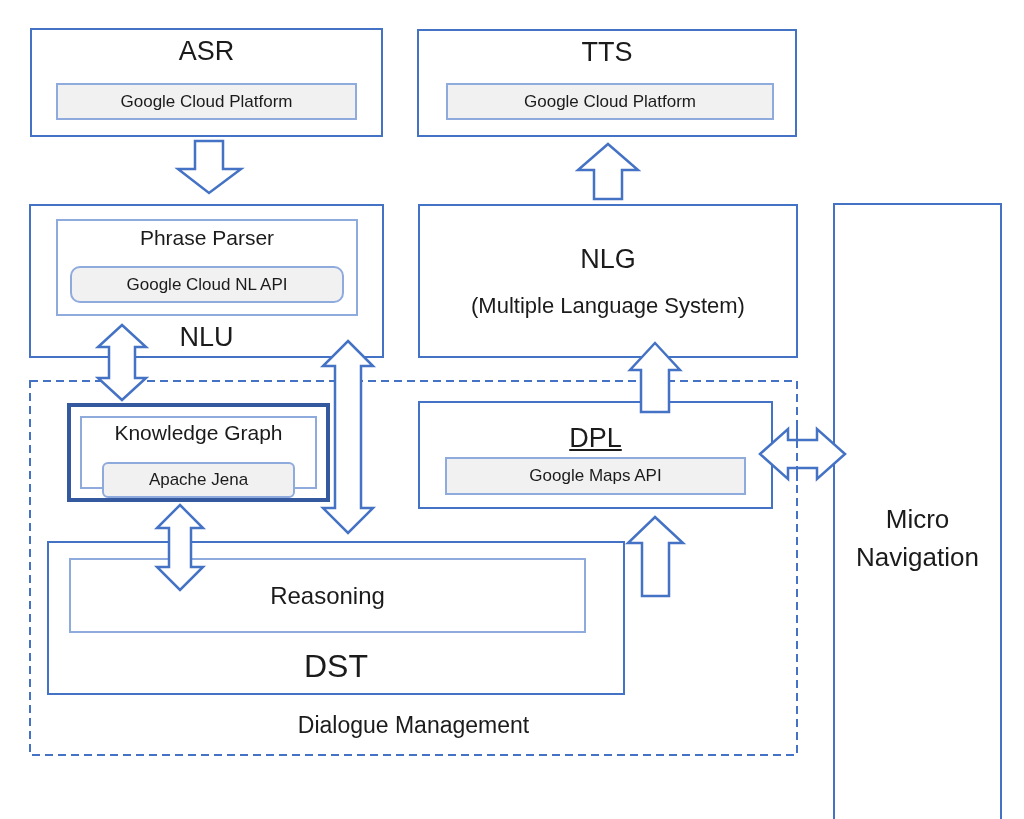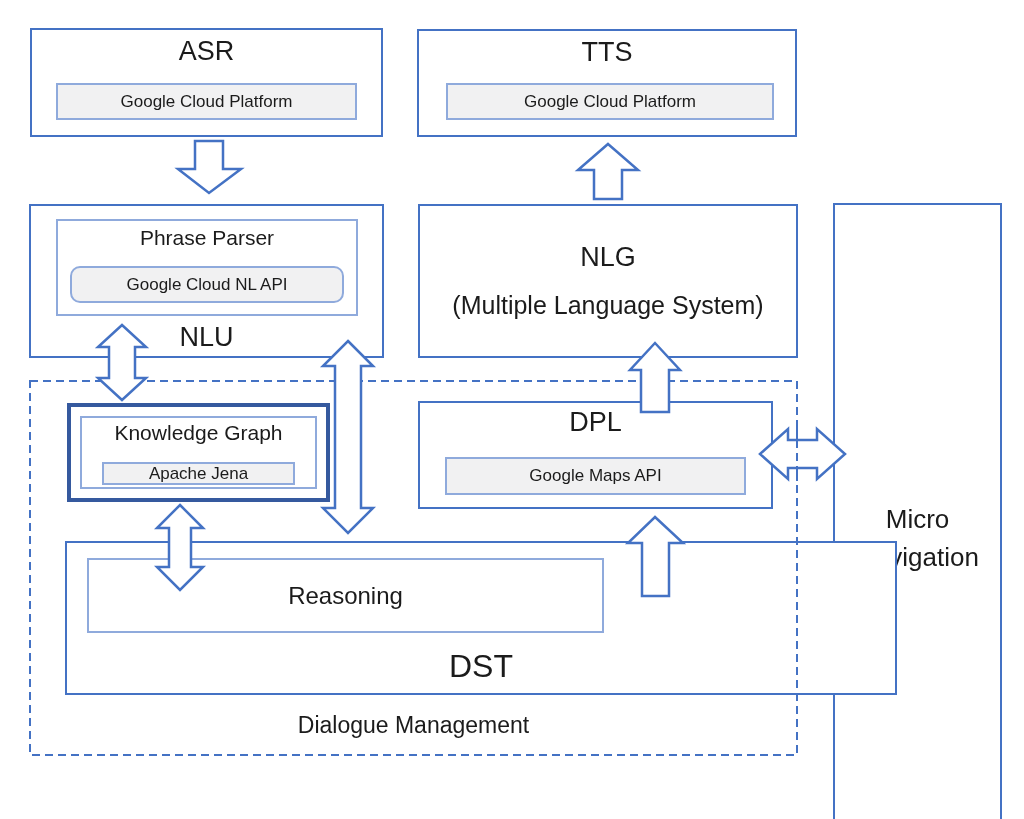--- a/index.html
+++ b/index.html
@@ -27,37 +27,37 @@
   #tts-chip{left:27px;right:21px;top:52px;height:37px;}
 
   
   #nlu-box{left:29px;top:204px;width:355px;height:154px;padding-left:36px;}
   #parser-box{left:25px;top:13px;width:302px;height:97px;}
   #nlapi-chip{left:12px;right:12px;top:45px;height:37px;border-radius:10px;}
   #nlu-label{bottom:3px;}
 
   
   #nlg-box{left:418px;top:204px;width:380px;height:154px;display:flex;flex-direction:column;align-items:center;justify-content:center;}
-  #nlg-sub{font-size:25px;margin-top:18px;}
+  #nlg-sub{font-size:22px;margin-top:18px;}
 
   
   #micro-box{left:833px;top:203px;width:169px;height:672px;display:flex;align-items:center;justify-content:center;}
   #micro-label{font-size:26px;line-height:1.45;text-align:center;width:130px;}
 
   
   #kg-box{position:absolute;left:44px;top:403px;width:263px;height:99px;border:4px solid var(--line-dark,#35599E);background:#fff;box-sizing:border-box;padding:9px;margin-left:23px;}
   #kg-inner{position:relative;width:100%;height:100%;border:2px solid var(--sub-border,#8FAADC);box-sizing:border-box;}
-  #jena-chip{left:20px;right:20px;top:44px;height:23px;}
+  #jena-chip{left:20px;right:20px;top:44px;height:36px;border-radius:6px;}
 
   
   #dpl-box{left:418px;top:401px;width:355px;height:108px;}
   #maps-chip{left:25px;right:25px;top:54px;height:38px;}
 
   
-  #dst-box{left:65px;top:541px;width:832px;height:154px;}
+  #dst-box{left:47px;top:541px;width:578px;height:154px;}
   #reasoning-box{left:20px;top:15px;width:517px;height:75px;display:flex;align-items:center;justify-content:center;font-size:24px;}
   #dst-label{bottom:8px;font-size:32px;}
 
   #dm-label{left:30px;top:712px;width:767px;font-size:23px;}
   #macro-label{left:0px;top:768px;width:820px;font-size:29px;}
 
   
   #overlay{position:absolute;left:0;top:0;width:1024px;height:819px;pointer-events:none;}
   .dashed-region{fill:none;stroke:var(--line,#4472C4);stroke-width:2;stroke-dasharray:8 5;}
   .arrow{fill:#ffffff;stroke:var(--line,#4472C4);stroke-width:2.5;stroke-linejoin:miter;}
@@ -104,21 +104,21 @@
   <div id="kg-box">
     <div id="kg-inner">
       <div class="center-label mid" style="top:3px;">Knowledge Graph</div>
       <div class="chip" id="jena-chip">
         <span>Apache Jena</span>
       </div>
     </div>
   </div>
 
   <div class="node" id="dpl-box">
-    <div class="center-label big" style="top:4px;">DPL</div>
+    <div class="center-label big" style="top:20px;text-decoration:underline;">DPL</div>
     <div class="chip" id="maps-chip">
       <span>Google Maps API</span>
     </div>
   </div>
 
   <div class="node" id="dst-box">
     <div class="thin-box" id="reasoning-box">
       <span>Reasoning</span>
     </div>
     <div class="center-label" id="dst-label">DST</div>

